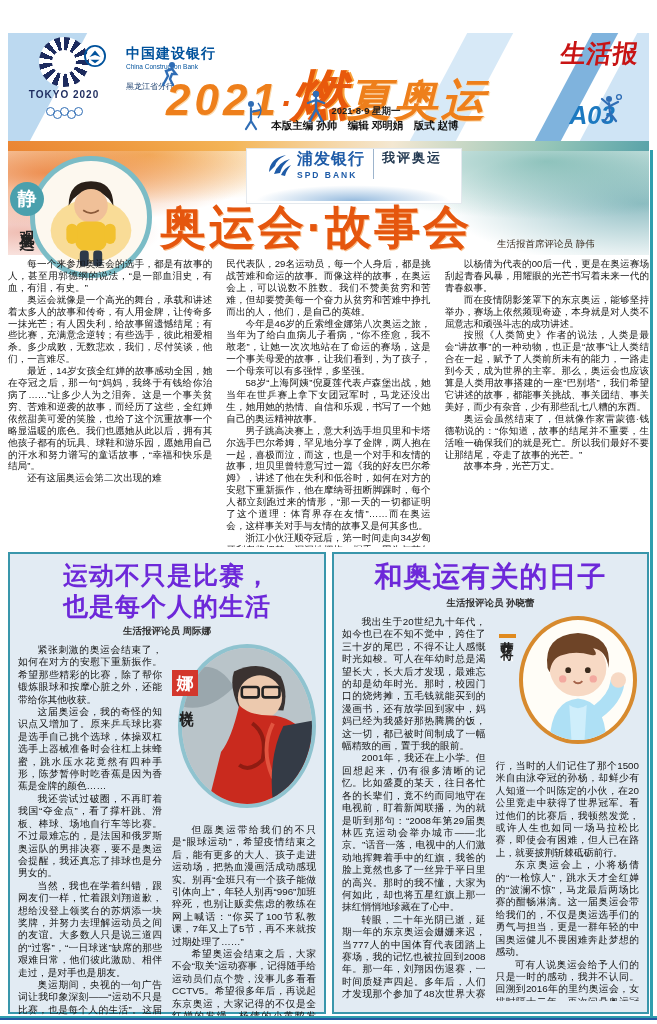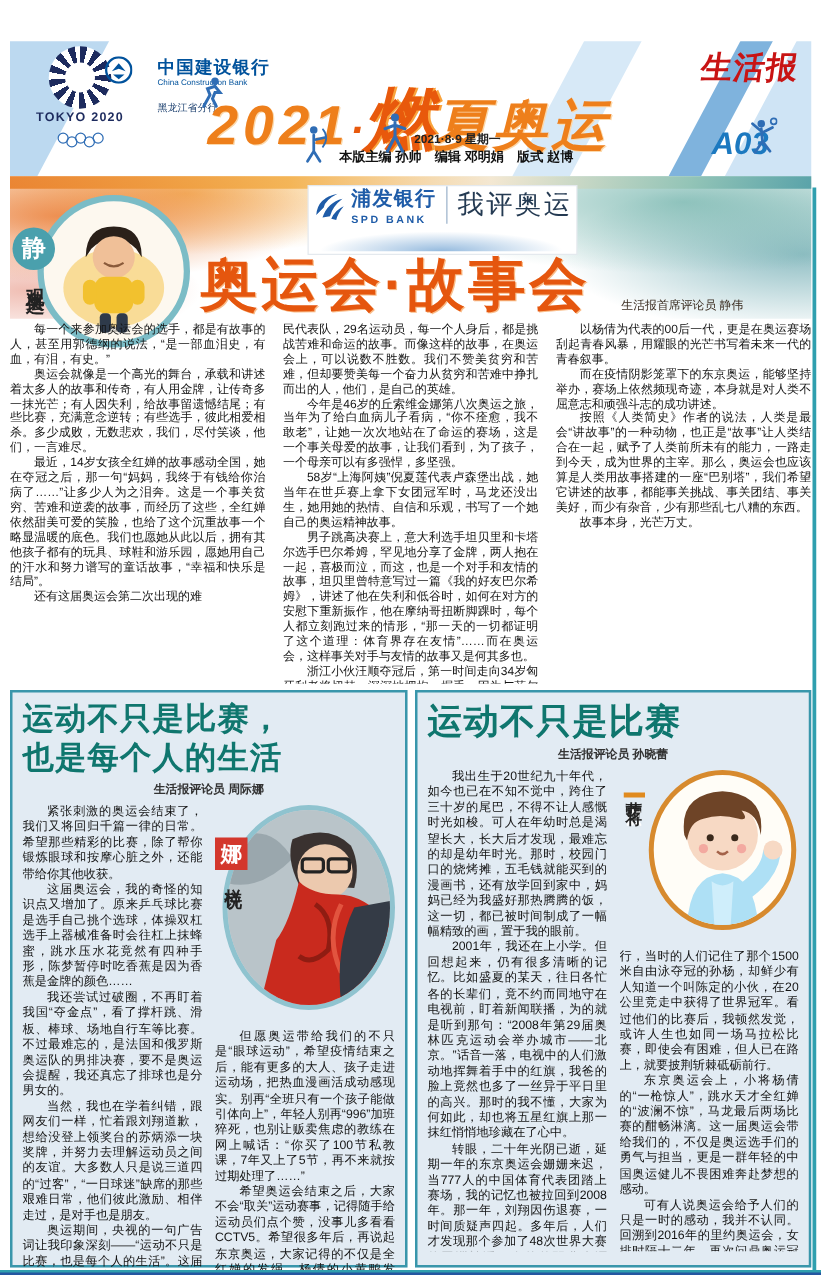--- a/index.html
+++ b/index.html
@@ -52,21 +52,21 @@
     background:linear-gradient(90deg,#e97f28,#f3b14e 35%,#f6e7cf 60%,#8fc2b4 85%,#4f9da4);opacity:.9;}
   .spd-box{position:absolute;left:239px;top:8px;width:214px;height:54px;background:#fff;
     box-shadow:0 0 0 1px #e4e9ee;display:flex;align-items:flex-start;justify-content:center;overflow:hidden;}
   .spd-box::after{content:"";position:absolute;left:8px;bottom:2px;width:196px;height:16px;border-radius:50%/100% 100% 0 0;
     background:radial-gradient(ellipse at 50% 100%, rgba(62,130,195,.55), rgba(62,130,195,0) 70%);}
   .spd-left{display:flex;align-items:center;}
   .spd-glyph{width:26px;height:26px;margin-right:5px;}
   .spd-cn{font-size:16px;font-weight:900;color:#1f5ca8;letter-spacing:1px;}
   .spd-en{font-size:8.5px;font-weight:bold;color:#1f5ca8;letter-spacing:2px;}
   .spd-sep{width:1px;height:30px;background:#9db4cc;margin:0 8px;}
-  .spd-col{font-size:21px;font-weight:normal;color:#243a52;letter-spacing:2px;}
+  .spd-col{font-size:13px;font-weight:bold;color:#243a52;letter-spacing:2px;}
   .main-title{position:absolute;left:152px;top:56px;font-size:46px;font-weight:900;color:#e5560e;letter-spacing:3px;
     text-shadow:1px 1px 0 #f9bd8a;text-align:center;}
   .main-byline{position:absolute;left:489px;top:97px;font-size:9.5px;font-weight:normal;color:#3a2c20;}
 
   
   .avatar-main{position:absolute;left:30px;top:156px;width:122px;height:122px;border-radius:50%;
     background:#fdf8ef;border:5px solid #7bbcc6;overflow:hidden;}
   .badge-main{position:absolute;left:10px;top:182px;width:34px;height:34px;border-radius:50%;background:#4aa0ad;
     color:#fff;font-size:19px;font-weight:900;display:flex;align-items:center;justify-content:center;}
   .badge-main-rest{position:absolute;left:17px;top:218px;writing-mode:vertical-rl;font-size:15px;font-weight:900;color:#222;letter-spacing:3px;}
@@ -74,21 +74,21 @@
   
   #main-cols{position:absolute;left:8px;top:258px;width:641px;height:289px;display:flex;gap:14px;}
   #main-cols .col{flex:1;overflow:hidden;text-align:justify;}
   #main-cols p{margin:0;text-indent:2em;font-size:9.6px;line-height:11.9px;color:#141414;}
   #main-cols p.cont{text-indent:0;}
 
   
   .box{position:absolute;top:552px;height:462px;background:#e2ebf3;border:2px solid #3996ab;padding:6px 8px;}
   #box-left{left:8px;width:318px;}
   #box-right{left:332px;width:317px;}
-  .box-title{text-align:left;font-weight:900;color:#0f766e;letter-spacing:1px;}
+  .box-title{text-align:center;font-weight:900;color:#6d28d9;letter-spacing:1px;}
   #box-left .box-title{font-size:25px;line-height:31px;}
   #box-right .box-title{font-size:28px;line-height:34px;}
   .box-byline{text-align:center;font-size:9.5px;font-weight:bold;color:#333;margin-top:3px;}
   .box-cols{display:flex;gap:10px;margin-top:6px;}
   .box-cols .bcol{flex:1;overflow:hidden;text-align:justify;}
   #box-left .box-cols{height:375px;}
   #box-right .box-cols{height:385px;}
   .box p{margin:0;text-indent:2em;font-size:9.8px;line-height:12.4px;color:#141414;}
   .box p.cont{text-indent:0;}
 
@@ -226,33 +226,34 @@
       <p>今年是46岁的丘索维金娜第八次奥运之旅，当年为了给白血病儿子看病，“你不痊愈，我不敢老”，让她一次次地站在了命运的赛场，这是一个事关母爱的故事，让我们看到，为了孩子，一个母亲可以有多强悍，多坚强。</p>
       <p>58岁“上海阿姨”倪夏莲代表卢森堡出战，她当年在世乒赛上拿下女团冠军时，马龙还没出生，她用她的热情、自信和乐观，书写了一个她自己的奥运精神故事。</p>
       <p>男子跳高决赛上，意大利选手坦贝里和卡塔尔选手巴尔希姆，罕见地分享了金牌，两人抱在一起，喜极而泣，而这，也是一个对手和友情的故事，坦贝里曾特意写过一篇《我的好友巴尔希姆》，讲述了他在失利和低谷时，如何在对方的安慰下重新振作，他在摩纳哥扭断脚踝时，每个人都立刻跑过来的情形，“那一天的一切都证明了这个道理：体育界存在友情”……而在奥运会，这样事关对手与友情的故事又是何其多也。</p>
       <p>浙江小伙汪顺夺冠后，第一时间走向34岁匈牙利老将切赫，深深地拥抱、握手。因为与菲尔普斯同处一个时代，让切赫这位名将一直没能拿到金牌，等到老对手退役，新人又崛起，遗憾之情可想而知。汪顺与其并无深交，也言语不通，却能感受和照顾到这位老将的心情，不先庆祝胜利，而是致敬前辈，向世界讲述了一个中国风度和体育精神的故事。</p>
 
     </div>
     <div class="col">
       <p>以杨倩为代表的00后一代，更是在奥运赛场刮起青春风暴，用耀眼的光芒书写着未来一代的青春叙事。</p>
       <p>而在疫情阴影笼罩下的东京奥运，能够坚持举办，赛场上依然频现奇迹，本身就是对人类不屈意志和顽强斗志的成功讲述。</p>
       <p>按照《人类简史》作者的说法，人类是最会“讲故事”的一种动物，也正是“故事”让人类结合在一起，赋予了人类前所未有的能力，一路走到今天，成为世界的主宰。那么，奥运会也应该算是人类用故事搭建的一座“巴别塔”，我们希望它讲述的故事，都能事关挑战、事关团结、事关美好，而少有杂音，少有那些乱七八糟的东西。</p>
+      <p>奥运会虽然结束了，但就像作家雷蒙德·钱德勒说的：“你知道，故事的结尾并不重要，生活唯一确保我们的就是死亡。所以我们最好不要让那结尾，夺走了故事的光芒。”</p>
       <p>故事本身，光芒万丈。</p>
     </div>
   </div>
 
   <div class="box" id="box-left">
     <div class="box-title">
       <div>运动不只是比赛，</div>
       <div>也是每个人的生活</div>
     </div>
     <div class="box-byline">生活报评论员 周际娜</div>
     <div class="box-cols">
       <div class="bcol">
-        <p>紧张刺激的奥运会结束了，我们又将回归千篇一律的日常。希望那些精彩的比赛，除了帮你锻炼眼球和按摩心脏之外，还能带给你其他收获。</p>
+        <p>紧张刺激的奥运会结束了，如何在对方的安慰下重新振作。希望那些精彩的比赛，除了帮你锻炼眼球和按摩心脏之外，还能带给你其他收获。</p>
         <p>这届奥运会，我的奇怪的知识点又增加了。原来乒乓球比赛是选手自己挑个选球，体操双杠选手上器械准备时会往杠上抹蜂蜜，跳水压水花竟然有四种手形，陈梦暂停时吃香蕉是因为香蕉是金牌的颜色……</p>
         <p>我还尝试过破圈，不再盯着我国“夺金点”，看了撑杆跳、滑板、棒球、场地自行车等比赛。不过最难忘的，是法国和俄罗斯奥运队的男排决赛，要不是奥运会提醒，我还真忘了排球也是分男女的。</p>
         <p>当然，我也在学着纠错，跟网友们一样，忙着跟刘翔道歉，想给没登上领奖台的苏炳添一块奖牌，并努力去理解运动员之间的友谊。大多数人只是说三道四的“过客”，“一日球迷”缺席的那些艰难日常，他们彼此激励、相伴走过，是对手也是朋友。</p>
         <p>奥运期间，央视的一句广告词让我印象深刻——“运动不只是比赛，也是每个人的生活”。这届运动员，训练之外也有生活，希望这能让你我反思：生活之外，我们是否也有训练？58岁的倪夏莲阿姨，脖子上搭个白毛巾，那种不惧岁月、从公园走向赛场的精气神儿，也许更接近运动的本真。</p>
       </div>
       <div class="bcol">
         <div class="photo-wrap">
           <div class="photo-circle">
             <svg width="130" height="156" viewBox="0 0 100 120">
               <rect x="0" y="0" width="100" height="120" fill="#b9c4c9"></rect>
@@ -271,21 +272,21 @@
           <div class="badge-na-rest">样说</div>
         </div>
         <p>但愿奥运带给我们的不只是“眼球运动”，希望疫情结束之后，能有更多的大人、孩子走进运动场，把热血漫画活成动感现实。别再“全班只有一个孩子能做引体向上”，年轻人别再“996”加班猝死，也别让贩卖焦虑的教练在网上喊话：“你买了100节私教课，7年又上了5节，再不来就按过期处理了……”</p>
         <p>希望奥运会结束之后，大家不会“取关”运动赛事，记得随手给运动员们点个赞，没事儿多看看CCTV5。希望很多年后，再说起东京奥运，大家记得的不仅是全红婵的发绳、杨倩的小黄鸭发卡、张家齐的芭比娃娃，还有逆天改命的勇气，决战时刻的笃定和舍我其谁的担当。当你在生活和工作中觉得委屈时，不妨想想吕小军，坚持不下去时，看看巩立姣，不开心时，多瞅瞅许昕的微博趣话。</p>
 
       </div>
     </div>
   </div>
 
   <div class="box" id="box-right">
-    <div class="box-title">运动不只是比赛</div>
+    <div class="box-title">和奥运有关的日子</div>
     <div class="box-byline">生活报评论员 孙晓蕾</div>
     <div class="box-cols">
       <div class="bcol">
         <p>我出生于20世纪九十年代，如今也已在不知不觉中，跨住了三十岁的尾巴，不得不让人感慨时光如梭。可人在年幼时总是渴望长大，长大后才发现，最难忘的却是幼年时光。那时，校园门口的烧烤摊，五毛钱就能买到的漫画书，还有放学回到家中，妈妈已经为我盛好那热腾腾的饭，这一切，都已被时间制成了一幅幅精致的画，置于我的眼前。</p>
         <p>2001年，我还在上小学。但回想起来，仍有很多清晰的记忆。比如盛夏的某天，往日各忙各的长辈们，竟不约而同地守在电视前，盯着新闻联播，为的就是听到那句：“2008年第29届奥林匹克运动会举办城市——北京。”话音一落，电视中的人们激动地挥舞着手中的红旗，我爸的脸上竟然也多了一丝异于平日里的高兴。那时的我不懂，大家为何如此，却也将五星红旗上那一抹红悄悄地珍藏在了心中。</p>
         <p>转眼，二十年光阴已逝，延期一年的东京奥运会姗姗来迟，当777人的中国体育代表团踏上赛场，我的记忆也被拉回到2008年。那一年，刘翔因伤退赛，一时间质疑声四起。多年后，人们才发现那个参加了48次世界大赛的亚洲神话，在他的职业生涯里，获得过36次冠军，仅有2次失利，可是人们却只记住了后者。那一年，也让我明白了一个道理：世界上，不存在一直创造神话的可能。</p>
 
       </div>
       <div class="bcol">
         <div class="avatar-wrap">

